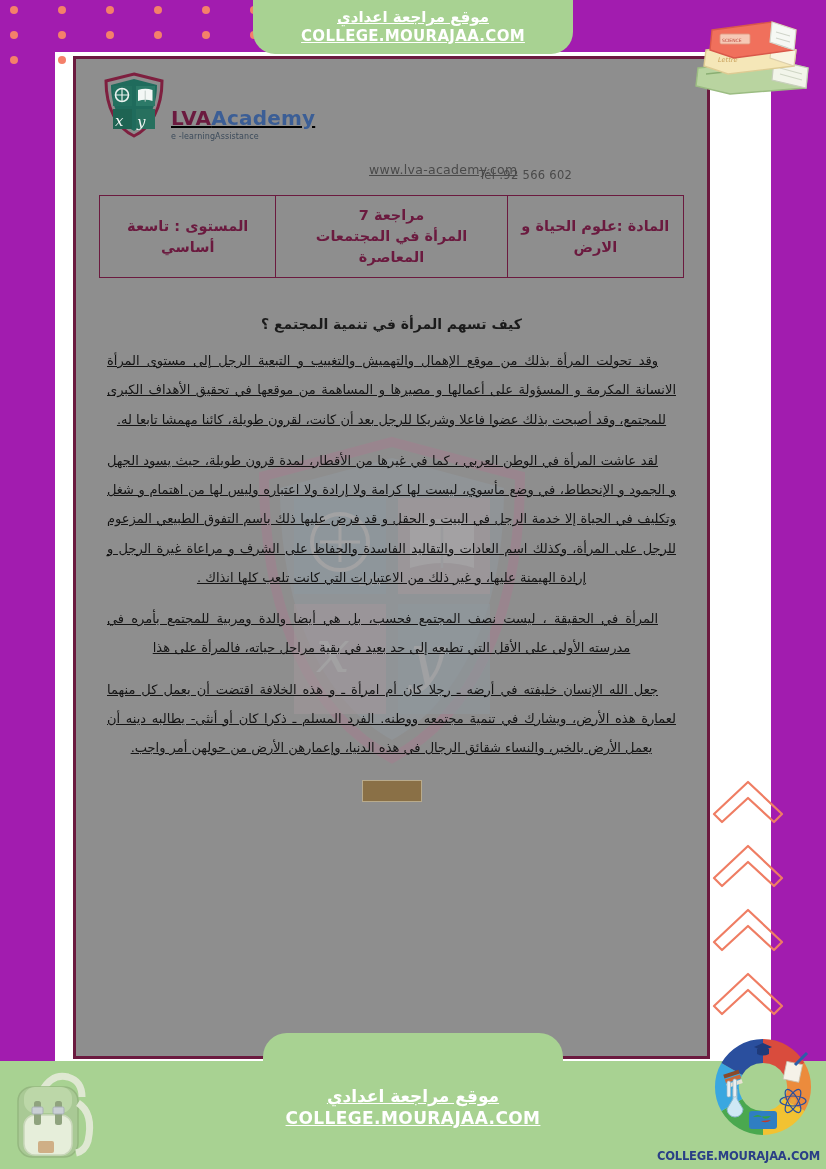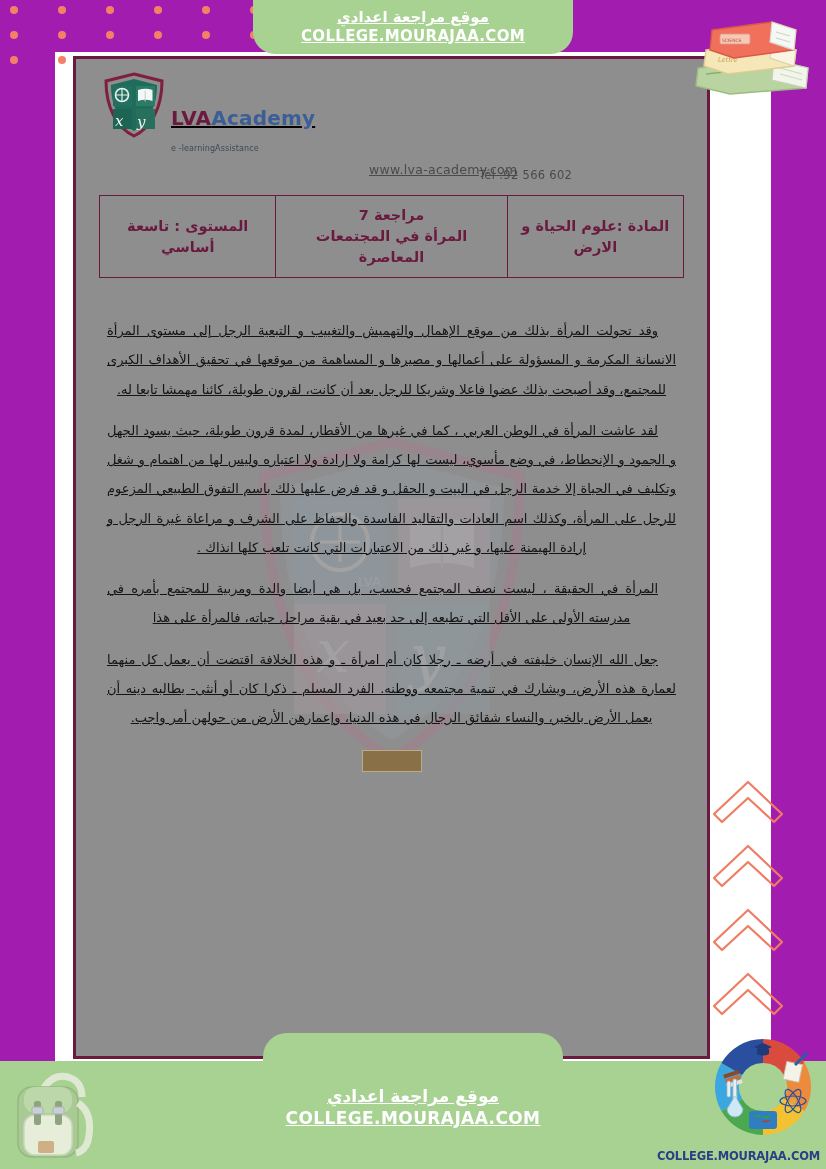--- a/index.html
+++ b/index.html
@@ -163,21 +163,21 @@
     font-size: 20px;
     font-weight: bold;
     text-decoration: underline;
     letter-spacing: 0.2px;
   }
   .logo-name .lva { color: #6b1a3f; }
   .logo-name .academy { color: #3b5e96; }
   .logo-tag {
     font-size: 8px;
     color: #3b4a5a;
-    margin-top: 14px;
+    margin-top: 2px;
     letter-spacing: 0.1px;
   }
   .site-url {
     position: absolute;
     left: 270px;
     top: 78px;
     font-size: 12.5px;
     color: #4a4a4a;
     text-decoration: underline;
     letter-spacing: 0.3px;
@@ -450,20 +450,21 @@
           <td class="cell-topic">
             <div>مراجعة 7</div>
             <div>المرأة في المجتمعات المعاصرة</div>
           </td>
           <td class="cell-level">المستوى : تاسعة أساسي</td>
         </tr>
       </tbody>
         </table>
 
       <div class="content">
+        <div class="q-title">كيف تسهم المرأة في تنمية المجتمع ؟</div>
         <p class="para indent">وقد تحولت المرأة بذلك من موقع الإهمال والتهميش والتغييب و التبعية الرجل إلى مستوى المرأة الانسانة المكرمة و المسؤولة على أعمالها و مصيرها و المساهمة من موقعها في تحقيق الأهداف الكبرى للمجتمع، وقد أصبحت بذلك عضوا فاعلا وشريكا للرجل بعد أن كانت، لقرون طويلة، كائنا مهمشا تابعا له.</p>
         <p class="para indent">لقد عاشت المرأة في الوطن العربي ، كما في غيرها من الأقطار، لمدة قرون طويلة، حيث يسود الجهل و الجمود و الإنحطاط، في وضع مأسوي، ليست لها كرامة ولا إرادة ولا اعتباره وليس لها من اهتمام و شغل وتكليف في الحياة إلا خدمة الرجل في البيت و الحقل و قد فرض عليها ذلك باسم التفوق الطبيعي المزعوم للرجل على المرأة، وكذلك اسم العادات والتقاليد الفاسدة والحفاظ على الشرف و مراعاة غيرة الرجل و إرادة الهيمنة عليها، و غير ذلك من الاعتبارات التي كانت تلعب كلها انذاك .</p>
         <p class="para indent">المرأة في الحقيقة ، ليست نصف المجتمع فحسب، بل هي أيضا والدة ومربية للمجتمع بأمره في مدرسته الأولى على الأقل التي تطبعه إلى حد بعيد في بقية مراحل حياته، فالمرأة على هذا</p>
         <p class="para indent">جعل الله الإنسان خليفته في أرضه ـ رجلا كان أم امرأة ـ و هذه الخلافة اقتضت أن يعمل كل منهما لعمارة هذه الأرض، ويشارك في تنمية مجتمعه ووطنه. الفرد المسلم ـ ذكرا كان أو أنثى- يطالبه دينه أن يعمل الأرض بالخير، والنساء شقائق الرجال في هذه الدنيا، وإعمارهن الأرض من حولهن أمر واجب.</p>
         <div class="end-box"></div>
       </div>
     </div>
 
     <div class="doc-border"></div>
   </div>

